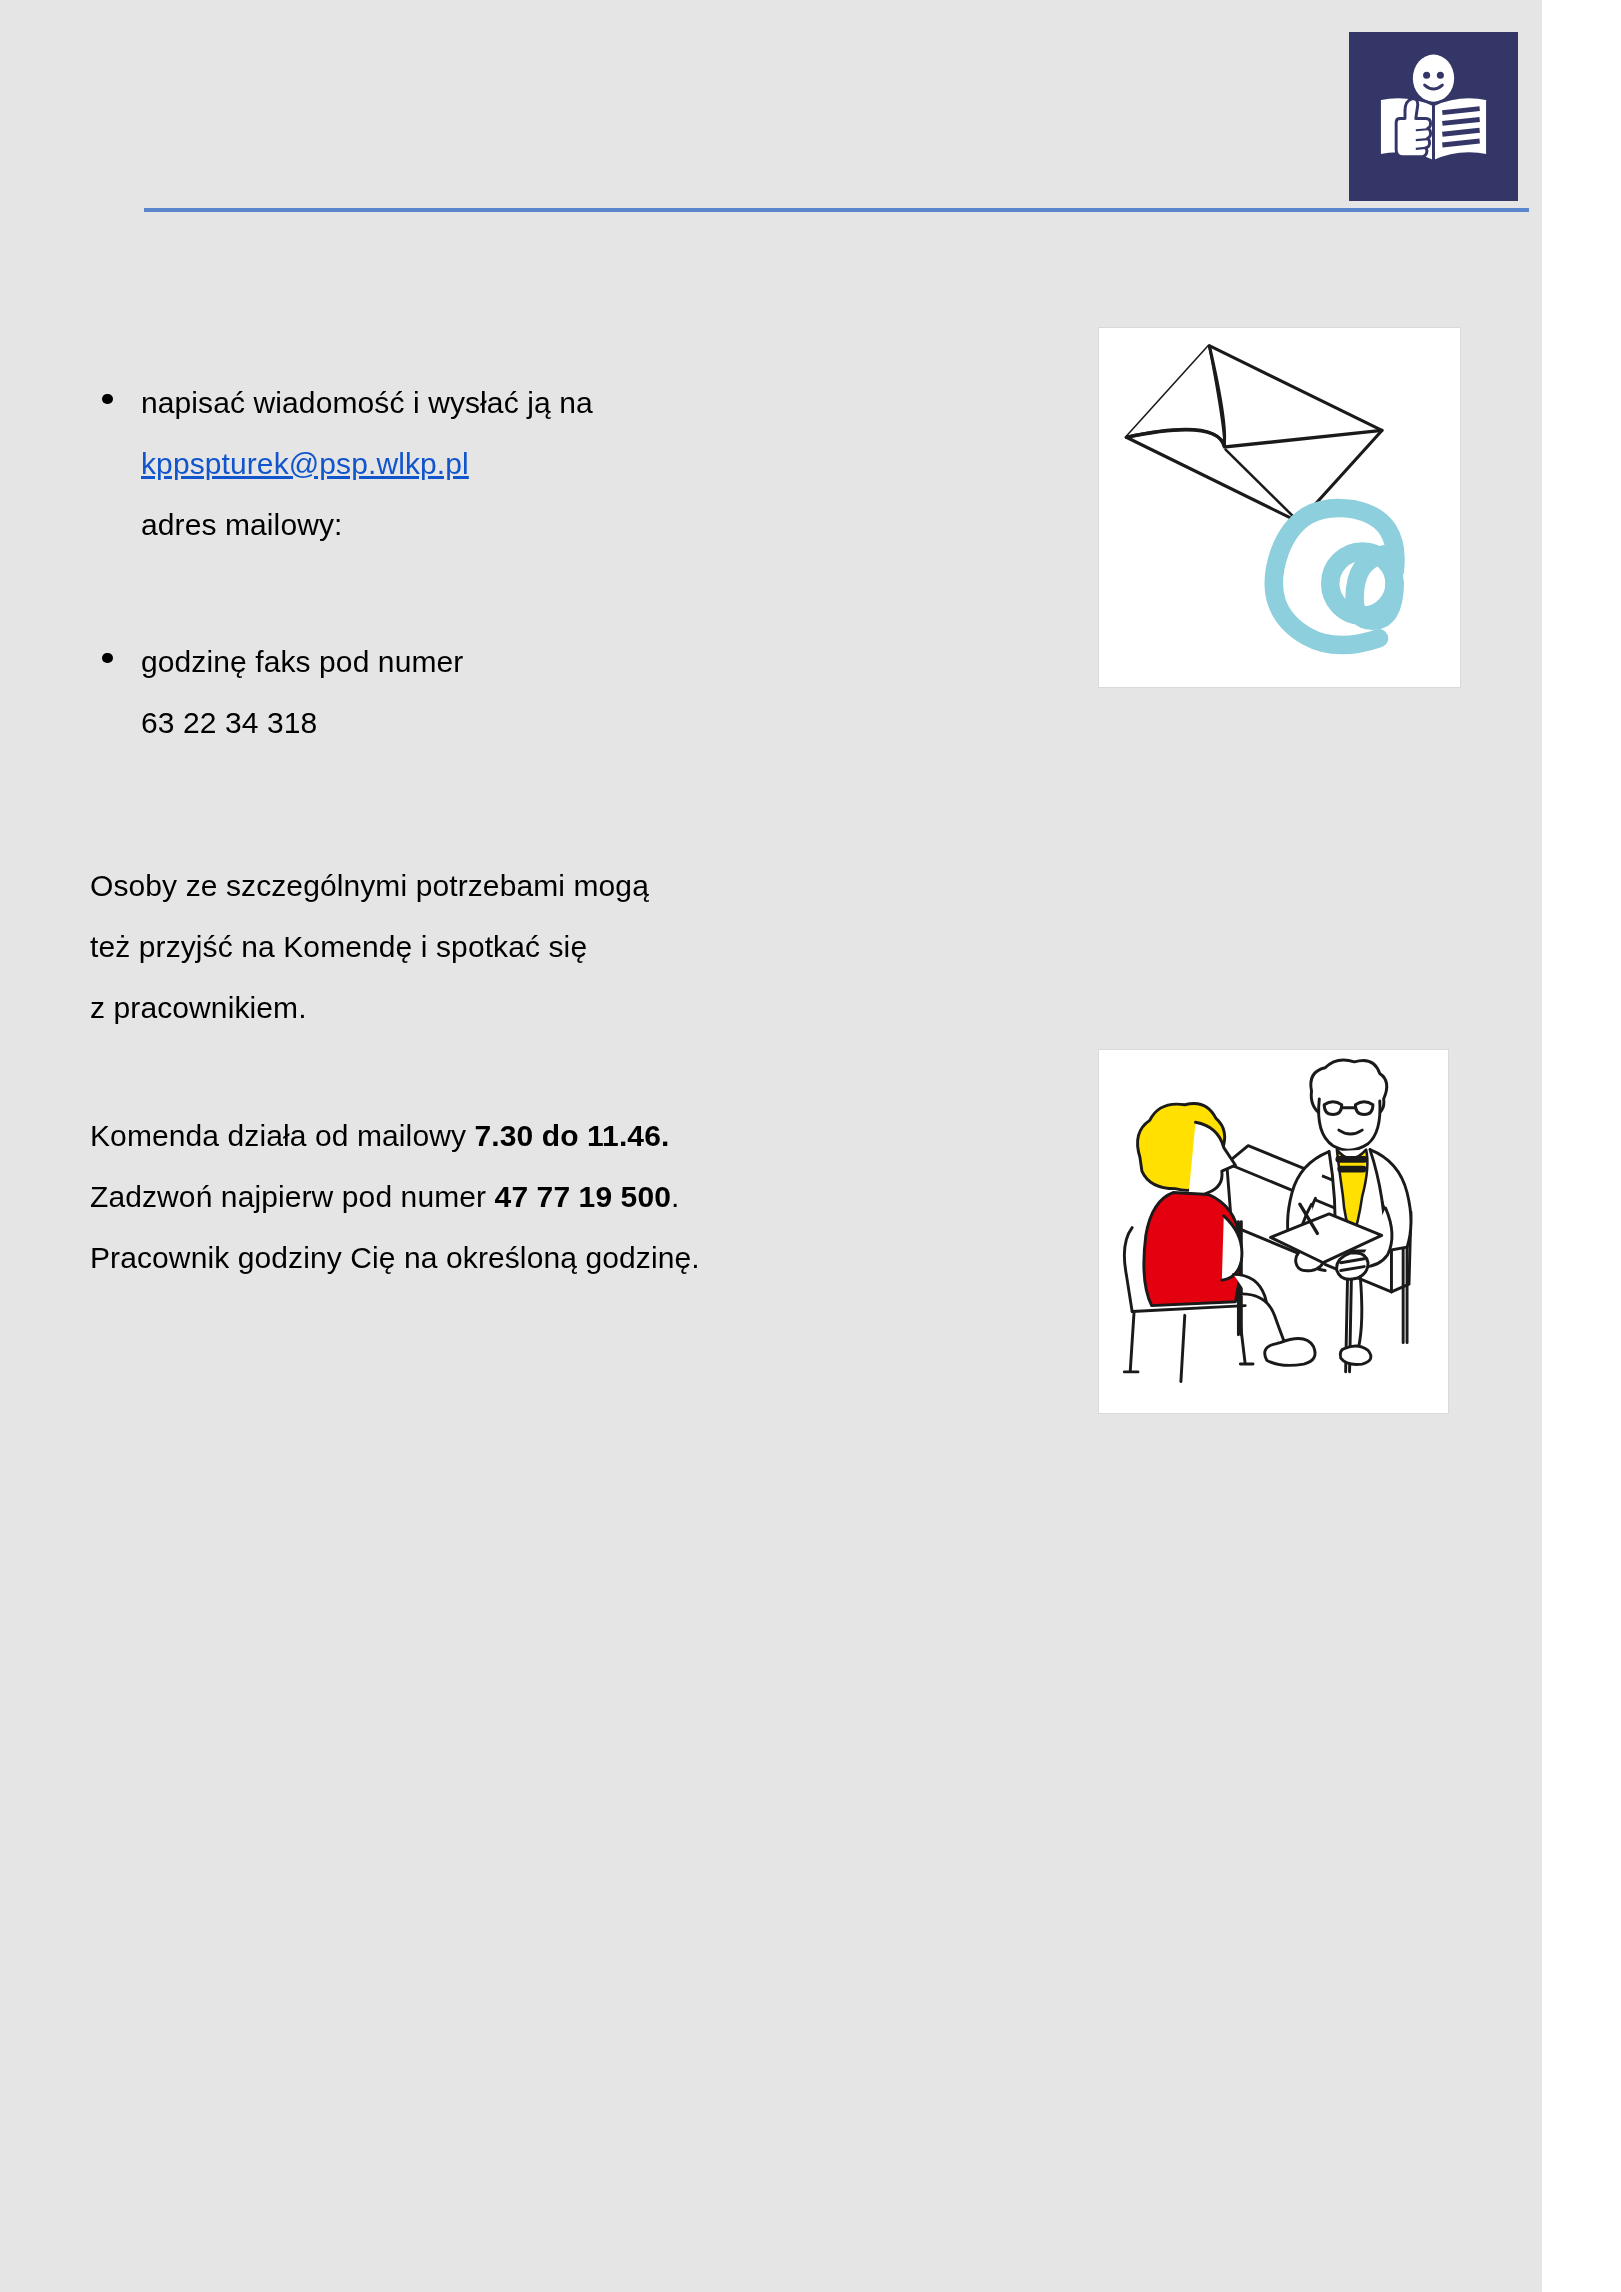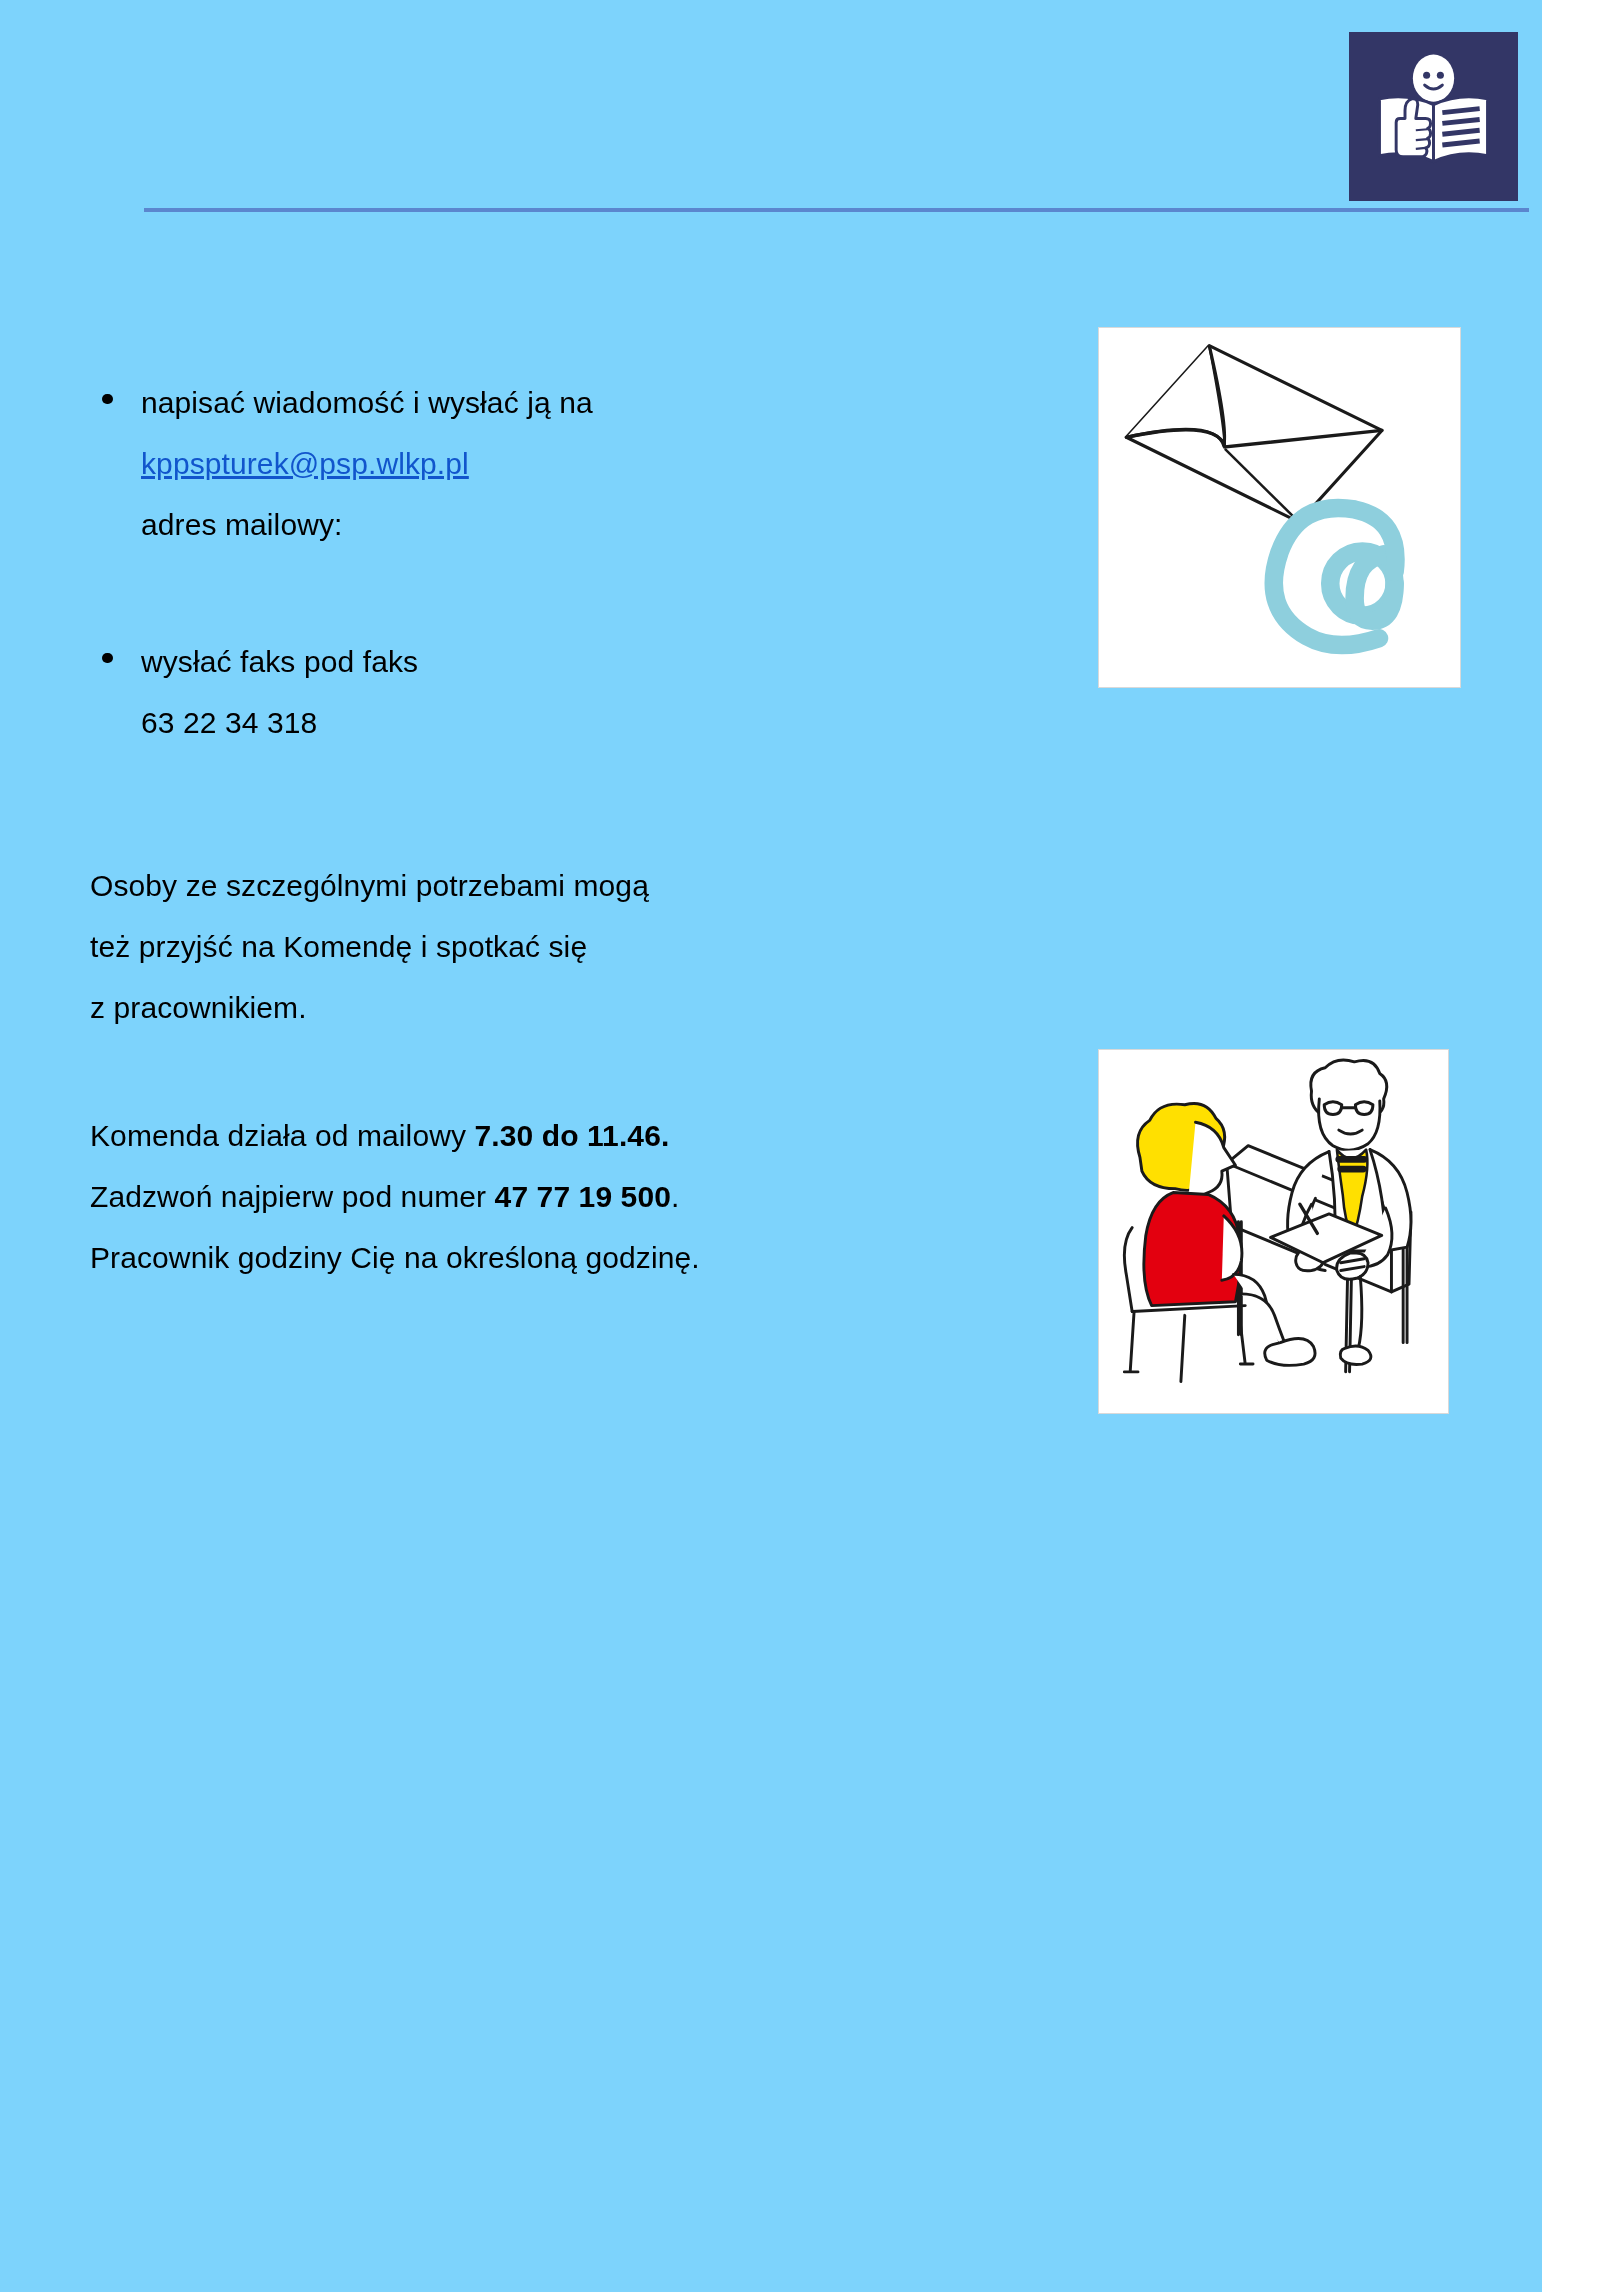--- a/index.html
+++ b/index.html
@@ -8,21 +8,21 @@
     background: #ffffff;
   }
   body {
     font-family: "Liberation Sans", sans-serif;
     color: #000000;
   }
   .page {
     position: relative;
     width: 1542px;
     height: 2293px;
-    background: #7dd3fc;
+    background: #e5e5e5;
     overflow: hidden;
   }
 
   
   .logo-box {
     position: absolute;
     left: 1349px;
     top: 32px;
     width: 169px;
     height: 169px;
@@ -133,21 +133,21 @@
         <div class="line">napisać wiadomość i wysłać ją na</div>
         <div class="line">
           <a class="email-link" href="#">kppspturek@psp.wlkp.pl</a>
         </div>
         <div class="line">adres mailowy:</div>
       </li>
 
       <div class="gap-bullets"></div>
 
       <li class="bullet-item">
-        <div class="line">wysłać faks pod faks</div>
+        <div class="line">godzinę faks pod numer</div>
         <div class="line">63 22 34 318</div>
       </li>
 
     </ul>
 
     <div class="gap-large"></div>
 
     <div class="para">
       <div class="line">Osoby ze szczególnymi potrzebami mogą</div>
       <div class="line">też przyjść na Komendę i spotkać się</div>

